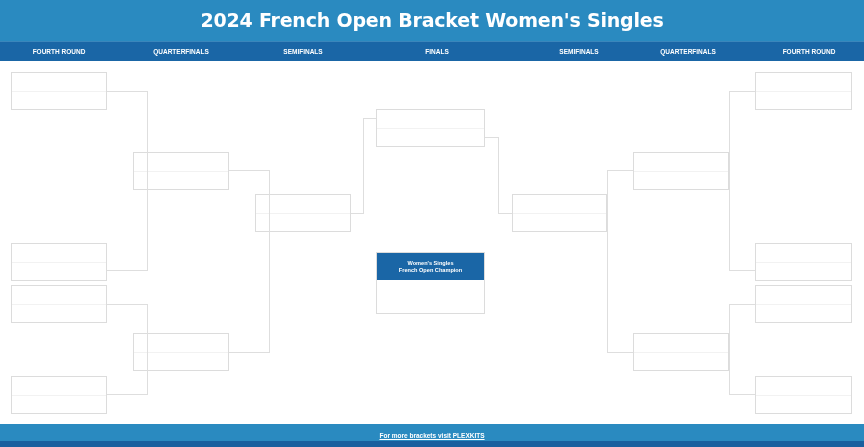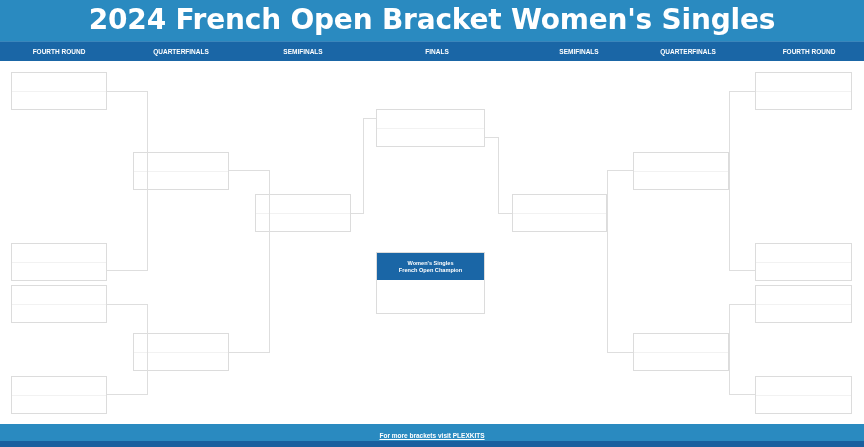--- a/index.html
+++ b/index.html
@@ -3,21 +3,21 @@
 <meta charset="utf-8">
 <style>
   html, body { margin: 0; padding: 0; }
   body {
     width: 864px; height: 447px; position: relative; overflow: hidden;
     background: #ffffff; font-family: "Liberation Sans", sans-serif;
   }
   .title-bar {
     position: absolute; left: 0; top: 0; width: 864px; height: 41px;
     background: #2a8ac0; color: #fff; text-align: center;
-    font-family: "DejaVu Sans", sans-serif; font-weight: bold; font-size: 28px;
+    font-family: "DejaVu Sans", sans-serif; font-weight: bold; font-size: 19px;
     line-height: 40px; letter-spacing: -0.2px;
   }
   .rounds-bar {
     position: absolute; left: 0; top: 41px; width: 864px; height: 20px;
     background: #1a66a6; border-top: 1px solid #3b86bb; box-sizing: border-box;
   }
   .round-label {
     position: absolute; top: 0; height: 19px; line-height: 19px;
     color: #fff; font-size: 6.5px; font-weight: bold; text-align: center;
     transform: translateX(-50%); white-space: nowrap;

